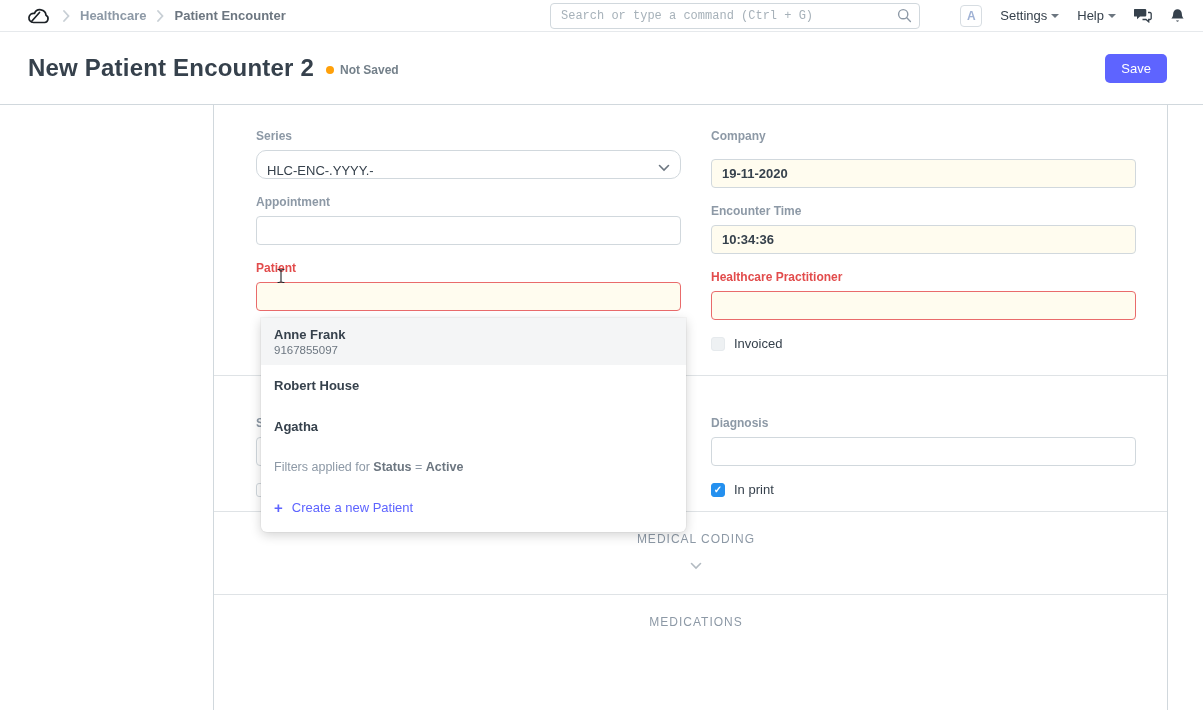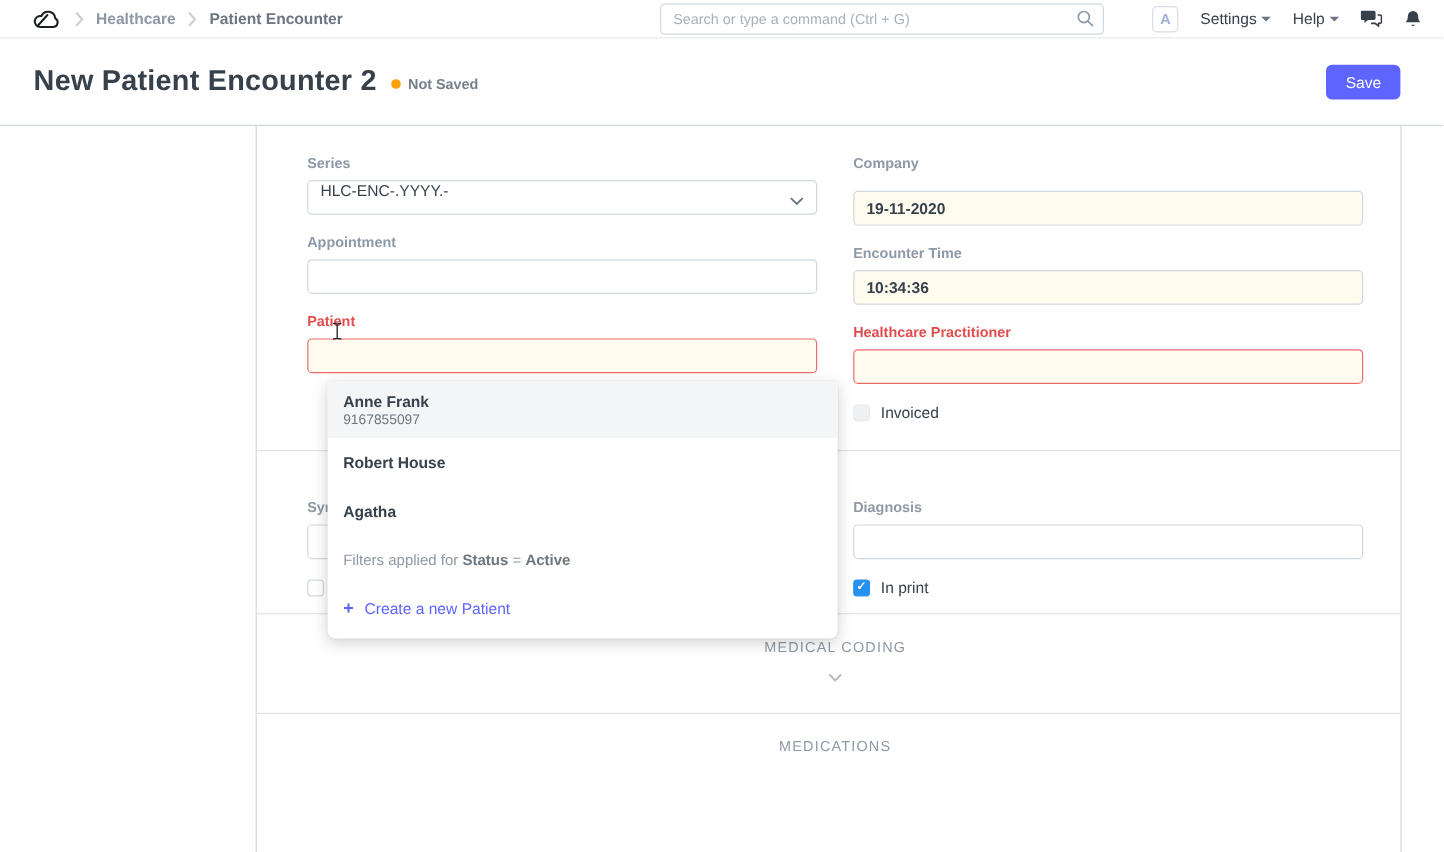--- a/index.html
+++ b/index.html
@@ -9,21 +9,21 @@
   
   .navbar { height:32px; display:flex; align-items:center; padding:0 18px 0 26px;
     border-bottom:1px solid #e6e9ec; background:#fff; position:relative; }
   .logo { width:26px; height:22px; display:flex; align-items:center; cursor:pointer; }
   .crumb-sep { color:#c8cfd5; margin:0 10px; display:flex; align-items:center; }
   .crumb { font-size:13px; font-weight:600; color:#8d99a6; cursor:pointer; }
   .crumb.current { color:#6c7680; }
   .nav-search { position:absolute; left:550px; top:3px; width:370px; height:26px; }
   .nav-search input { width:100%; height:100%; border:1px solid #d1d8dd; border-radius:4px;
     padding:0 30px 0 10px; font-size:12px; color:#404040; outline:none;
-    font-family:Liberation Sans, sans-serif; }
+    font-family:Liberation Mono, monospace; }
   .nav-search input::placeholder { color:#a6b1b9; }
   .nav-search .mag { position:absolute; right:8px; top:5px; }
   .nav-right { margin-left:auto; display:flex; align-items:center; gap:18px; }
   .avatar { width:22px; height:22px; border:1px solid #d7dde2; border-radius:4px;
     display:flex; align-items:center; justify-content:center; font-size:12px;
     color:#9fb1d4; font-weight:600; background:#fff; cursor:pointer; }
   .nav-link { font-size:13px; font-weight:400; color:#36414c; cursor:pointer;
     display:flex; align-items:center; gap:4px; }
   .caret { width:0; height:0; border-left:4px solid transparent; border-right:4px solid transparent;
     border-top:4px solid #6c7680; margin-top:1px; }
@@ -46,38 +46,38 @@
   .fsection { padding:24px 31px 10px 42px; }
   .grid2 { display:grid; grid-template-columns:1fr 1fr; column-gap:30px; }
   .frm-field { margin-bottom:16px; position:relative; }
   .frm-field > label { display:block; font-size:12px; color:#8d99a6; margin-bottom:7px;font-weight:bold; }
   .frm-field > label.reqd { color:#e24c4c; }
   .ctl { width:100%; height:29px; border:1px solid #d1d8dd; border-radius:4px;
     padding:0 10px; font-size:13px; color:#36414c; background:#fff; outline:none;
     font-family:"Liberation Sans", sans-serif; display:block; }
   .ctl.bold { font-weight:700; background:#fffcef; }
   .ctl.error { border-color:#e96b6b; background:#fffcef; }
-  .fake-select { display:flex; align-items:flex-start; cursor:pointer; position:relative; }
+  .fake-select { display:flex; align-items:flex-end; cursor:pointer; position:relative;border-radius:10px; }
   .fake-select .sel-chev { position:absolute; right:10px; top:9px; }
   .checkbox-row { display:flex; align-items:center; gap:9px; margin:6px 0 14px 0; cursor:pointer; }
   .cb { width:14px; height:14px; border-radius:3px; border:1px solid #d1d8dd; background:#fff;
     display:flex; align-items:center; justify-content:center; flex:0 0 auto; }
   .cb.disabled { background:#eef1f3; border-color:#e6eaed; }
   .cb.checked { background:#2490ef; border-color:#2490ef; color:#fff; font-size:10px;
     font-weight:700; line-height:1; }
   .cb-label { font-size:13px; color:#36414c; }
 
   .divider-sec { border-top:1px solid #dfe3e6; }
   .sec2 { padding:40px 31px 0 42px; }
   .collapsible { padding:20px 31px 20px 42px; display:flex; align-items:center; gap:10px;
     cursor:pointer;flex-direction:column; }
   .sec-title { font-size:12px; color:#8d99a6; letter-spacing:1px; font-weight:500; }
 
   
-  .dropdown { position:absolute; top:57px; left:17px; width:100%; background:#fff;
+  .dropdown { position:absolute; top:57px; left:5px; width:100%; background:#fff;
     border-radius:0 0 6px 6px; box-shadow:0 3px 12px rgba(0,0,0,.18), 0 0 0 1px rgba(0,0,0,.03);
     z-index:20; padding-bottom:4px; }
   .dd-item { padding:9px 13px; cursor:pointer; }
   .dd-item.active { background:#f4f5f6; }
   .dd-title { font-size:13px; font-weight:700; color:#36414c; }
   .dd-sub { font-size:11.5px; color:#6c7680; margin-top:2px; }
   .dd-item.single { padding:13px 13px; }
   .dd-filter { padding:13px 13px; font-size:12.5px; color:#8d99a6; }
   .dd-filter b { color:#6c7680; }
   .dd-create { padding:13px 13px; font-size:13px; color:#5e64ff; display:flex;

